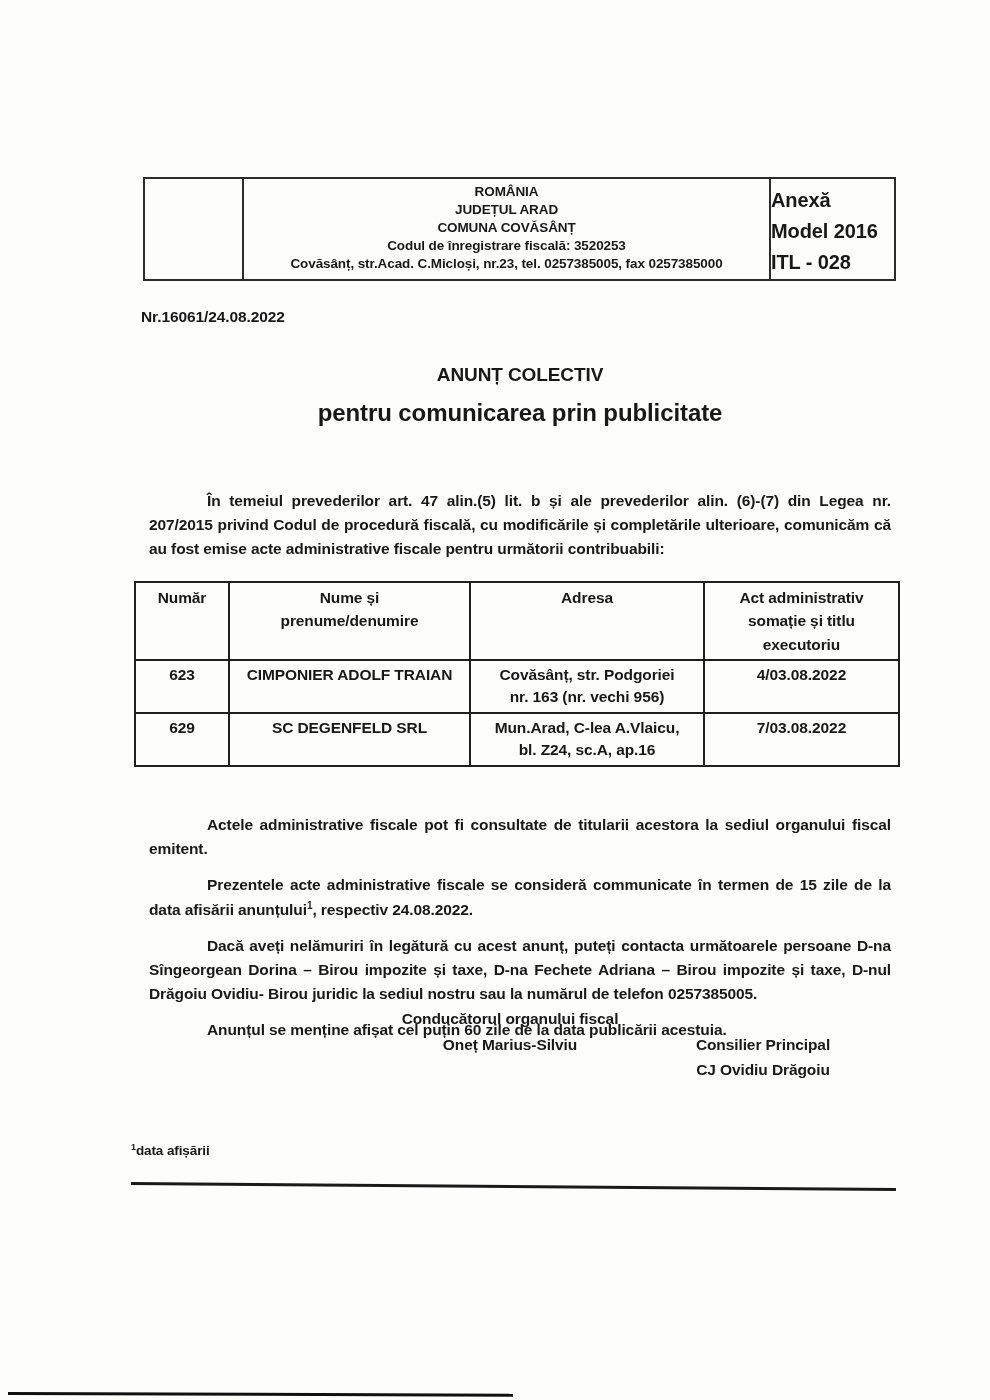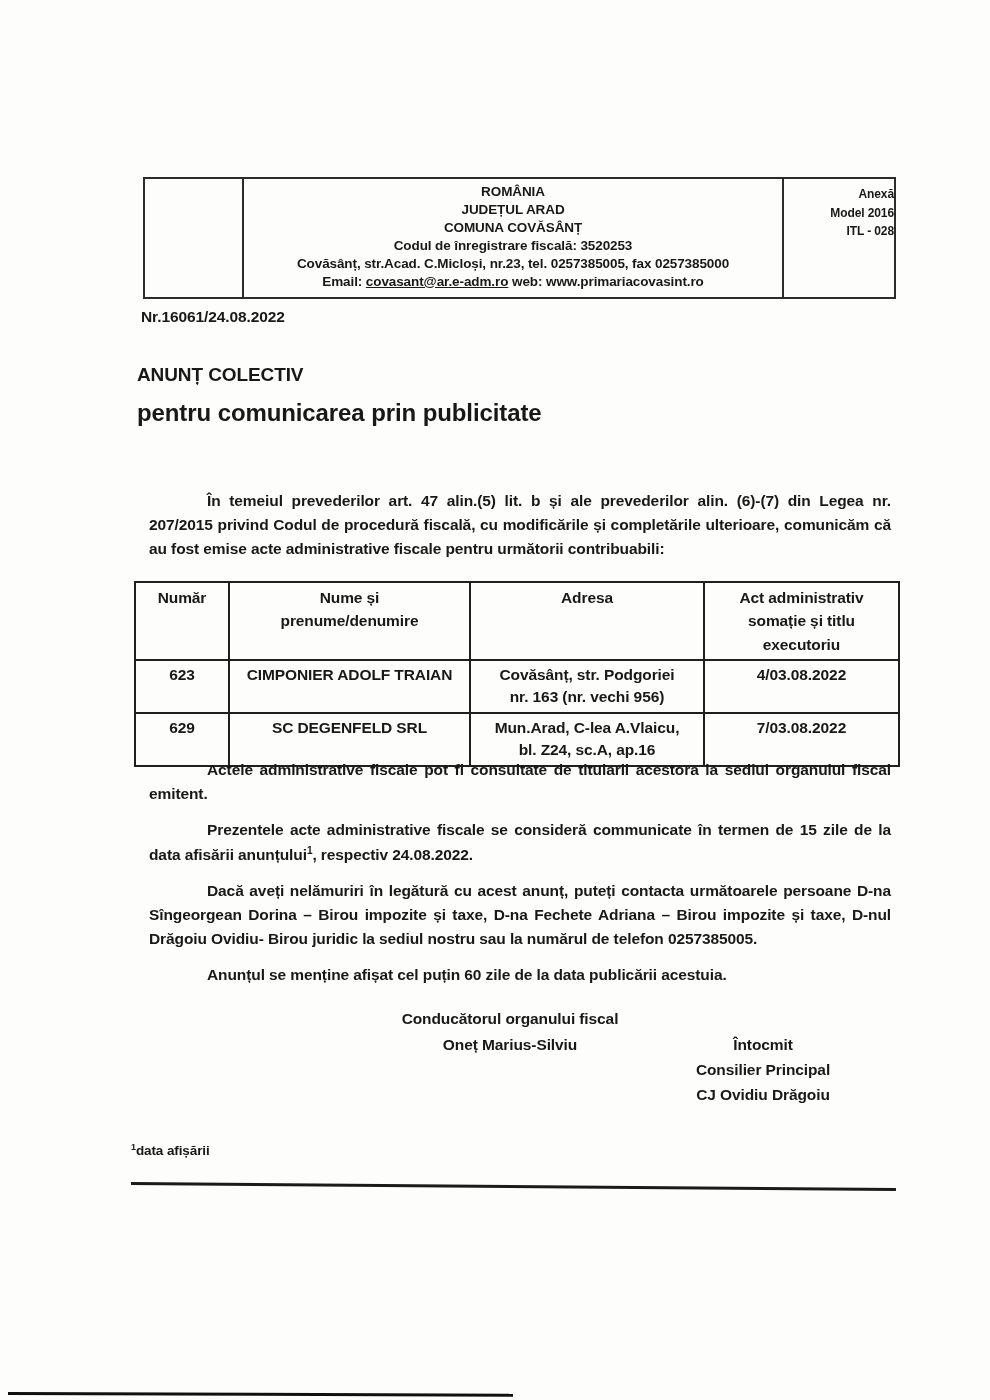--- a/index.html
+++ b/index.html
@@ -35,57 +35,58 @@
     box-sizing: border-box;
   }
   .lh-center {
     flex: 1;
     text-align: center;
     font-size: 13.5px;
     line-height: 1.33;
     padding: 4px 6px 6px;
   }
   .lh-right {
-    width: 112px;
+    width: 125px;
     border-left: 2px solid #2c2c2c;
     box-sizing: border-box;
-    text-align: right;
-    font-size: 12px;
+    text-align: left;
+    font-size: 20px;
     line-height: 1.55;
     padding-top: 6px;
   }
   .lh-email { text-decoration: underline; }
 
   
   .doc-number {
     position: absolute;
     left: 141px; top: 308px;
     font-size: 15.5px;
   }
 
   
   .title-wrap {
     position: absolute;
     left: 137px; top: 364px;
     width: 766px;
+    text-align: center;
   }
   .doc-title { font-size: 19px; margin: 0; }
   .doc-subtitle { font-size: 24px; margin: 13px 0 0 0; }
 
   
   .intro, .after-table {
     position: absolute;
     left: 137px;
     width: 766px;
     font-size: 15.5px;
     line-height: 1.56;
     text-align: justify;
   }
   .intro { top: 477px; }
-  .after-table { top: 746px; }
+  .after-table { top: 801px; }
   .intro p, .after-table p {
     margin: 12px;
     text-indent: 58px;
   }
   sup { font-size: 10px; vertical-align: super; line-height: 0; }
 
   
   .contrib-table {
     position: absolute;
     left: 134px; top: 581px;
@@ -165,21 +166,20 @@
 <div class="page">
 
   <div class="letterhead">
     <div class="lh-logo"></div>
     <div class="lh-center">
       <div>ROMÂNIA</div>
       <div>JUDEȚUL ARAD</div>
       <div>COMUNA COVĂSÂNȚ</div>
       <div>Codul de înregistrare fiscală: 3520253</div>
       <div>Covăsânț, str.Acad. C.Micloși, nr.23, tel. 0257385005, fax 0257385000</div>
-      <div><span>Email: </span><span class="lh-email">covasant@ar.e-adm.ro</span><span> web: www.primariacovasint.ro</span></div>
     </div>
     <div class="lh-right">
       <div>Anexă</div>
       <div>Model 2016</div>
       <div>ITL - 028</div>
     </div>
   </div>
 
   <div class="doc-number">Nr.16061/24.08.2022</div>
 
@@ -233,21 +233,20 @@
     <p><span>Prezentele acte administrative fiscale se consideră communicate în termen de 15 zile de la data afisării anunțului</span><sup>1</sup><span>, respectiv 24.08.2022.</span></p>
     <p>Dacă aveți nelămuriri în legătură cu acest anunț, puteți contacta următoarele persoane D-na Sîngeorgean Dorina – Birou impozite și taxe, D-na Fechete Adriana – Birou impozite și taxe, D-nul Drăgoiu Ovidiu- Birou juridic la sediul nostru sau la numărul de telefon 0257385005.</p>
     <p>Anunțul se menține afișat cel puțin 60 zile de la data publicării acestuia.</p>
   </div>
 
   <div class="sig-left">
     <span class="sig-line">Conducătorul organului fiscal</span>
     <span class="sig-line">Oneț Marius-Silviu</span>
   </div>
   <div class="sig-right">
-    <span class="sig-line">Întocmit</span>
     <span class="sig-line">Consilier Principal</span>
     <span class="sig-line">CJ Ovidiu Drăgoiu</span>
   </div>
 
   <div class="footnote-rule"></div>
   <div class="footnote"><sup>1</sup><span>data afișării</span></div>
 
   <div class="scan-artifact"></div>
 
 </div>

